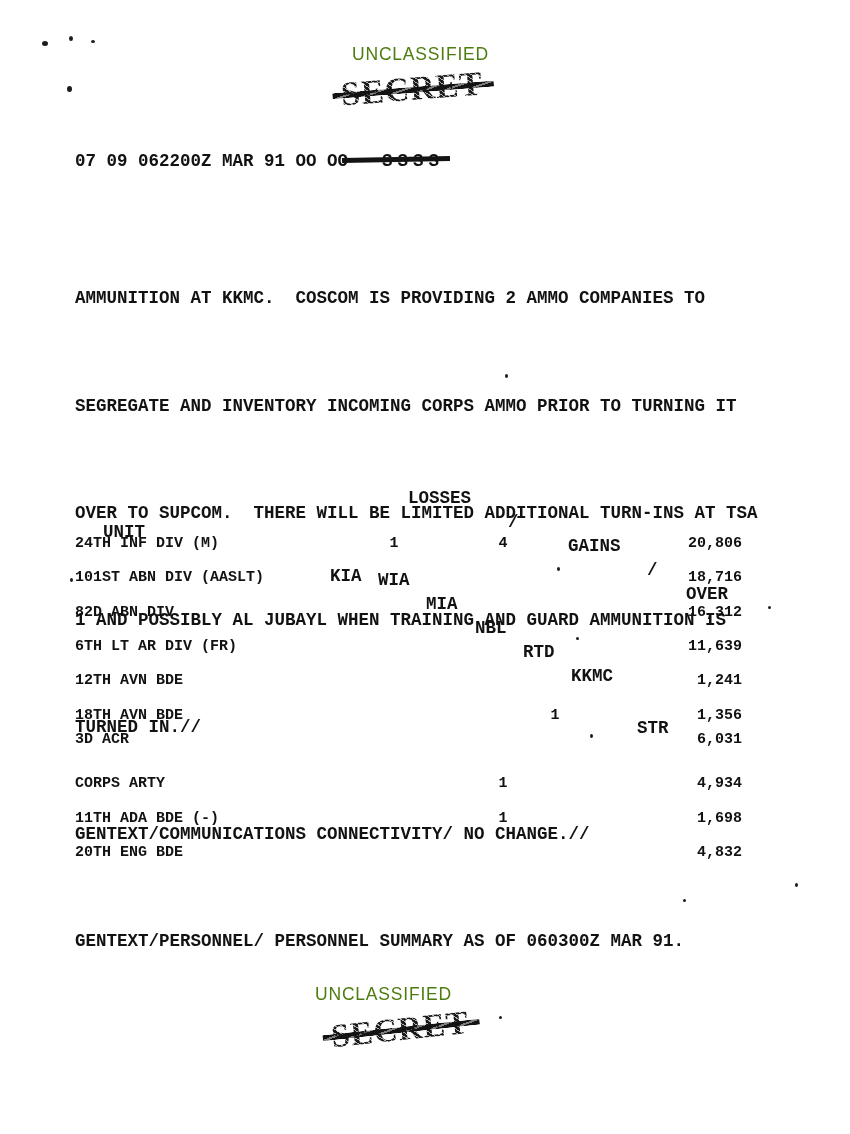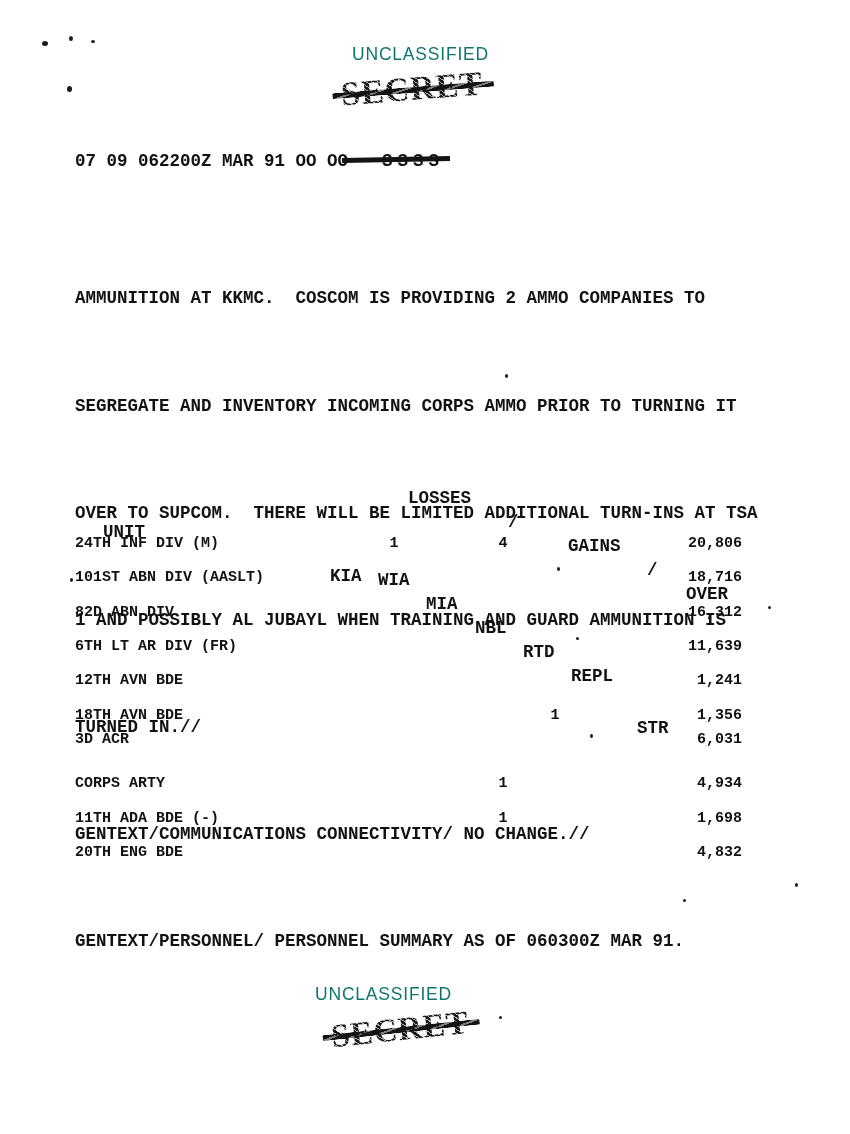--- a/index.html
+++ b/index.html
@@ -6,21 +6,21 @@
   .page{
     position:relative; width:850px; height:1134px; background:#ffffff;
     overflow:hidden; color:#121212;
     font-family:"Liberation Mono","DejaVu Sans Mono",monospace;
   }
   .sans{font-family:"Liberation Sans","DejaVu Sans",sans-serif;}
   .mono{font-family:"Liberation Mono","DejaVu Sans Mono",monospace; font-weight:700;}
   .abs{position:absolute; white-space:pre;}
 
   
-  .classif{font-size:17.5px; letter-spacing:0.8px; color:#0f766e; line-height:24px;}
+  .classif{font-size:17.5px; letter-spacing:0.8px; color:#4d7c0f; line-height:24px;}
 
   
   .stamp-wrap{position:absolute;}
   .stamp-text{
     display:block; position:relative;
     font-family:"Liberation Serif","DejaVu Serif",serif; font-weight:700;
     color:#1a1a1a; white-space:nowrap; line-height:38px; letter-spacing:1px;
     -webkit-mask-image:repeating-linear-gradient(37deg,#000 0 2.4px,rgba(0,0,0,.35) 2.4px 3.3px);
     mask-image:repeating-linear-gradient(37deg,#000 0 2.4px,rgba(0,0,0,.35) 2.4px 3.3px);
   }
@@ -114,21 +114,21 @@
       <span class="h-oper">OVER</span>
     </div>
 
     <div class="abs mono thead2" style="left:0;width:850px;">
       <span class="h-unit">UNIT</span>
       <span class="h-kia">KIA</span>
       <span class="h-wia">WIA</span>
       <span class="h-mia">MIA</span>
       <span class="h-nbl">NBL</span>
       <span class="h-rtd">RTD</span>
-      <span class="h-repl">REPL</span>
+      <span class="h-repl">KKMC</span>
       <span class="h-str">STR</span>
     </div>
 
     <div class="tbody">
       <div class="trow" style="top:0px">
         <span class="cell-unit">24TH INF DIV (M)</span>
         <span class="cell-wia">1</span>
         <span class="cell-nbl">4</span>
         <span class="cell-str">20,806</span>
       </div>

